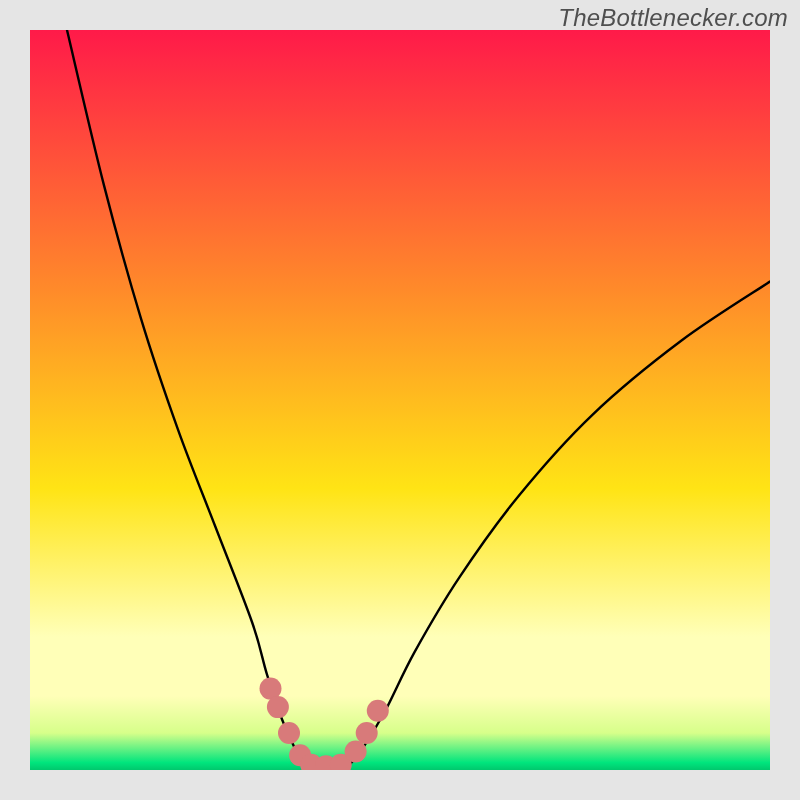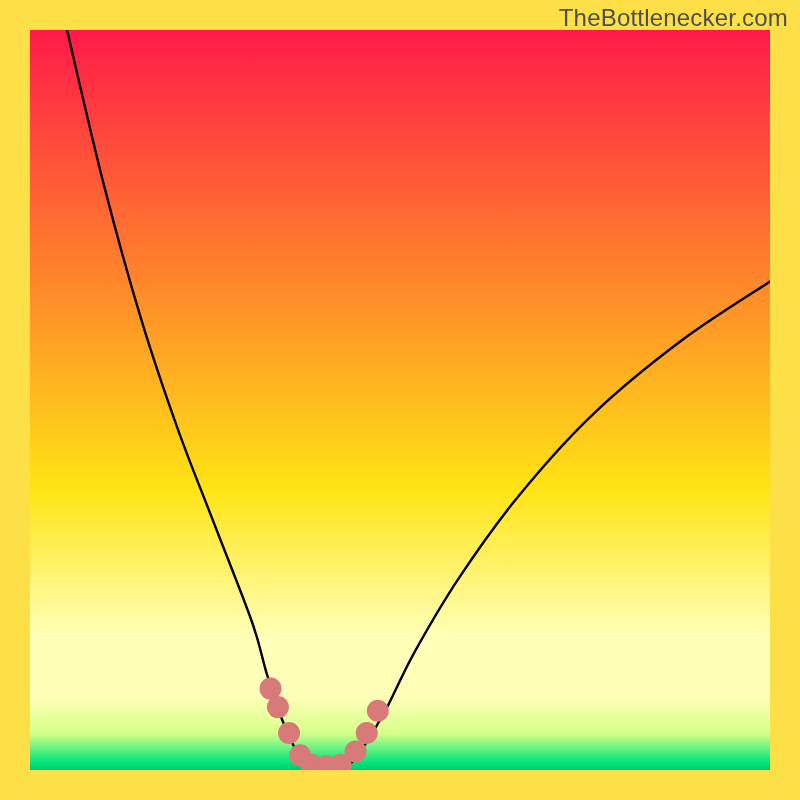--- a/index.html
+++ b/index.html
@@ -7,21 +7,22 @@
     padding: 0;
     width: 800px;
     height: 800px;
     overflow: hidden;
     background: #000;
     font-family: Arial, Helvetica, sans-serif;
   }
   .frame {
     position: absolute;
     inset: 0;
-    background: #fde047;
+    background: #e5e5e5;
+    font-style: italic;
   }
   .plot {
     position: absolute;
     left: 30px;
     top: 30px;
     width: 740px;
     height: 740px;
     overflow: hidden;
   }
   .watermark {

